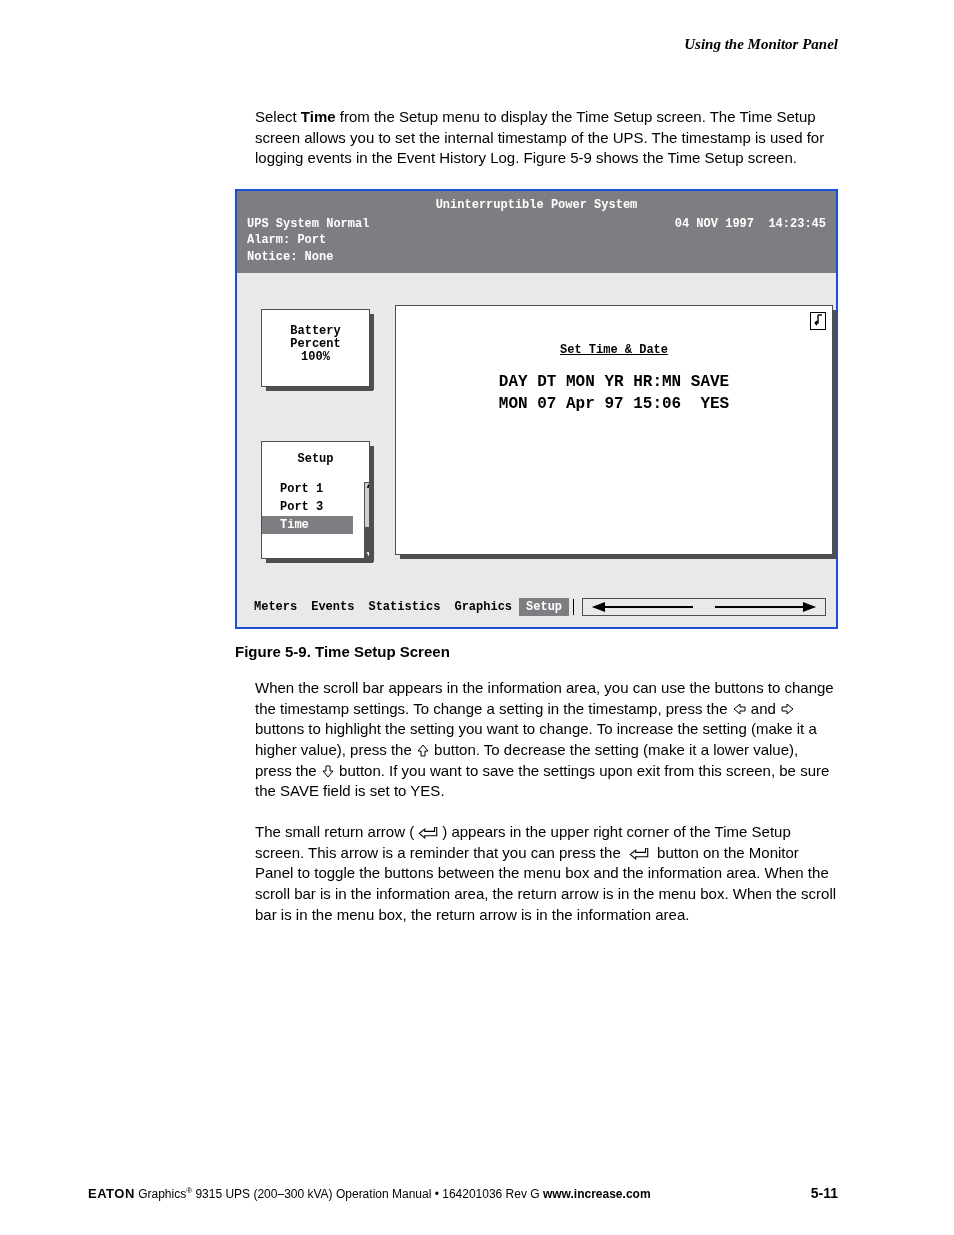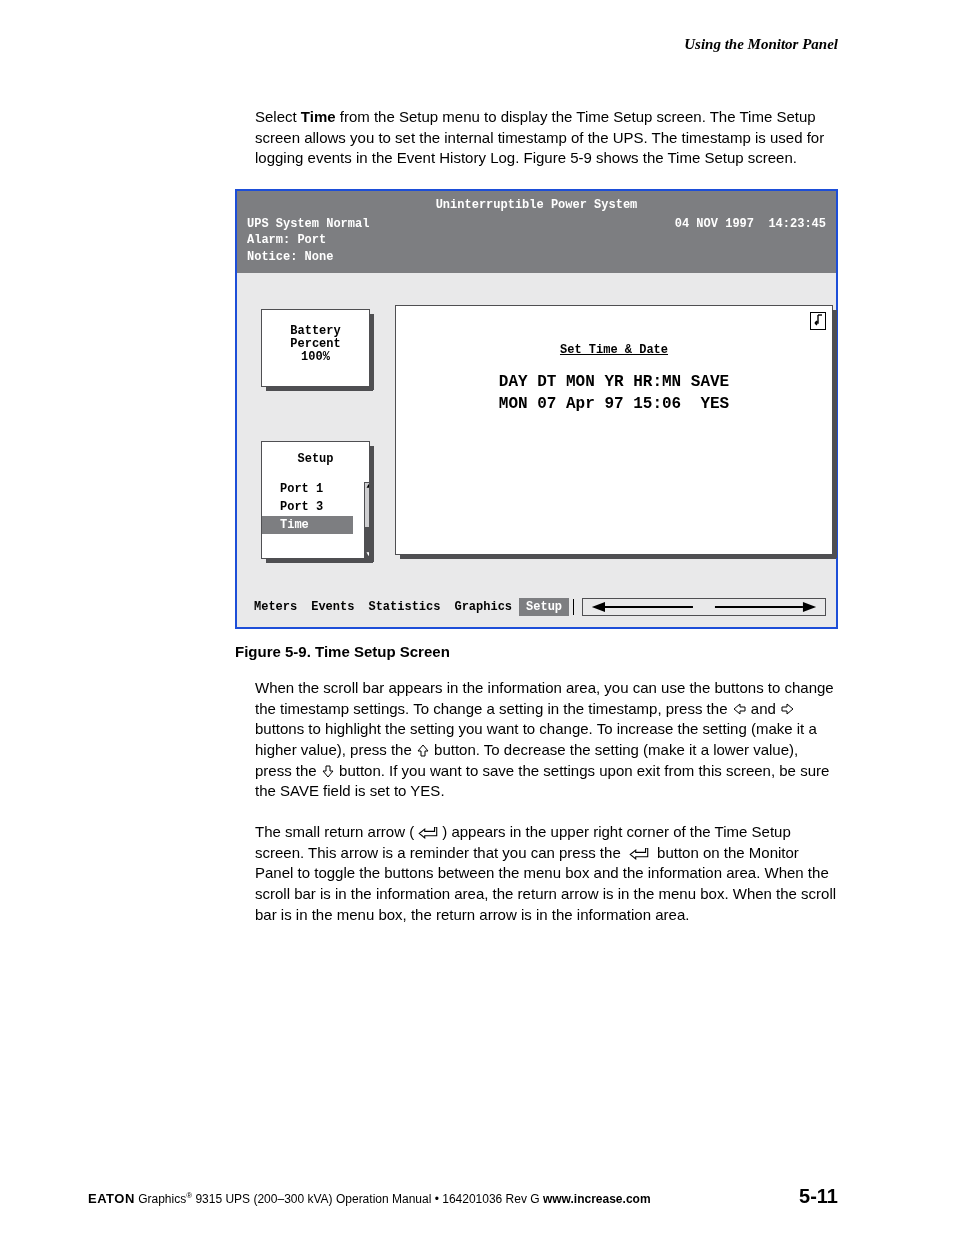--- a/index.html
+++ b/index.html
@@ -153,21 +153,21 @@
   }
   .inline-icon { vertical-align: -2px; }
   .page-footer {
     margin: 260px 56px 0 28px;
     display:flex;
     justify-content: space-between;
     font-size: 12px;
     align-items: baseline;
   }
   .page-footer .left b.eaton { font-size:13px; letter-spacing:0.5px;}
-  .page-footer .right { font-weight:bold; font-size:20px;}
+  .page-footer .right { font-weight:bold; font-size:14px;}
   sup{font-size:8px;}
 </style>
 </head>
 <body>
 <div class="page">
 
 <svg width="0" height="0" style="position:absolute">
   <defs>
     <g id="ret-icon">
       <path d="M2 6 L7 2 L7 4 L16 4 L16 0 L18 0 L18 8 L7 8 L7 10 Z" fill="none" stroke="#000" stroke-width="1"></path>

